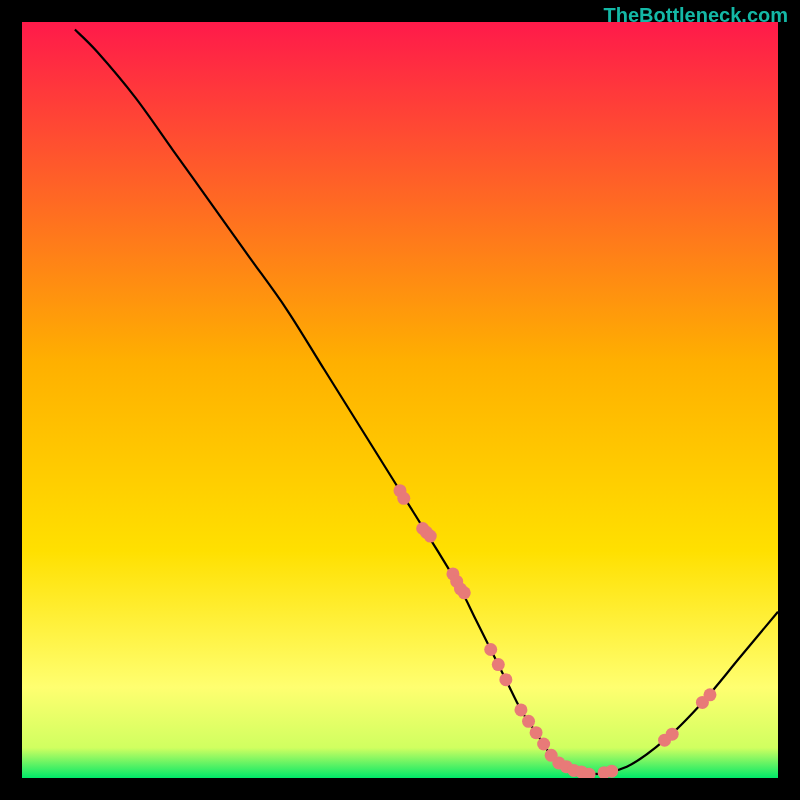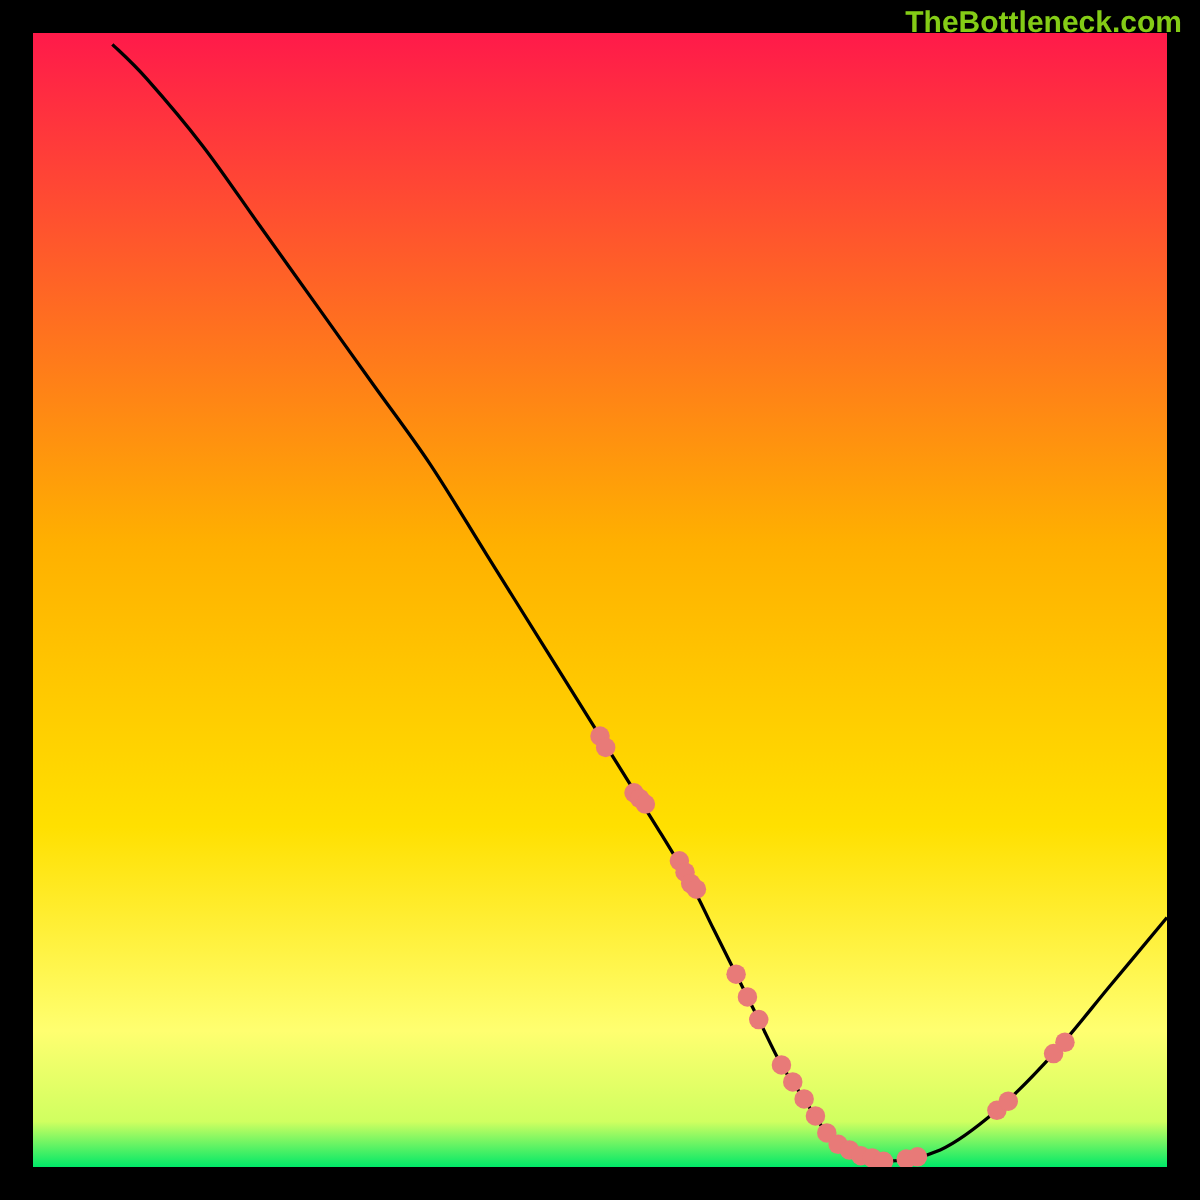--- a/index.html
+++ b/index.html
@@ -7,21 +7,21 @@
     width: 800px;
     height: 800px;
     background: #000;
     font-family: Arial, sans-serif;
     position: relative;
   }
   .watermark {
     position: absolute;
     top: 4px;
     right: 12px;
-    color: #84cc16;
+    color: #14b8a6;
     font-size: 20px;
     font-weight: bold;
     z-index: 10;
   }
   .plot-area {
     position: absolute;
     left: 22px;
     top: 22px;
     width: 756px;
     height: 756px;

